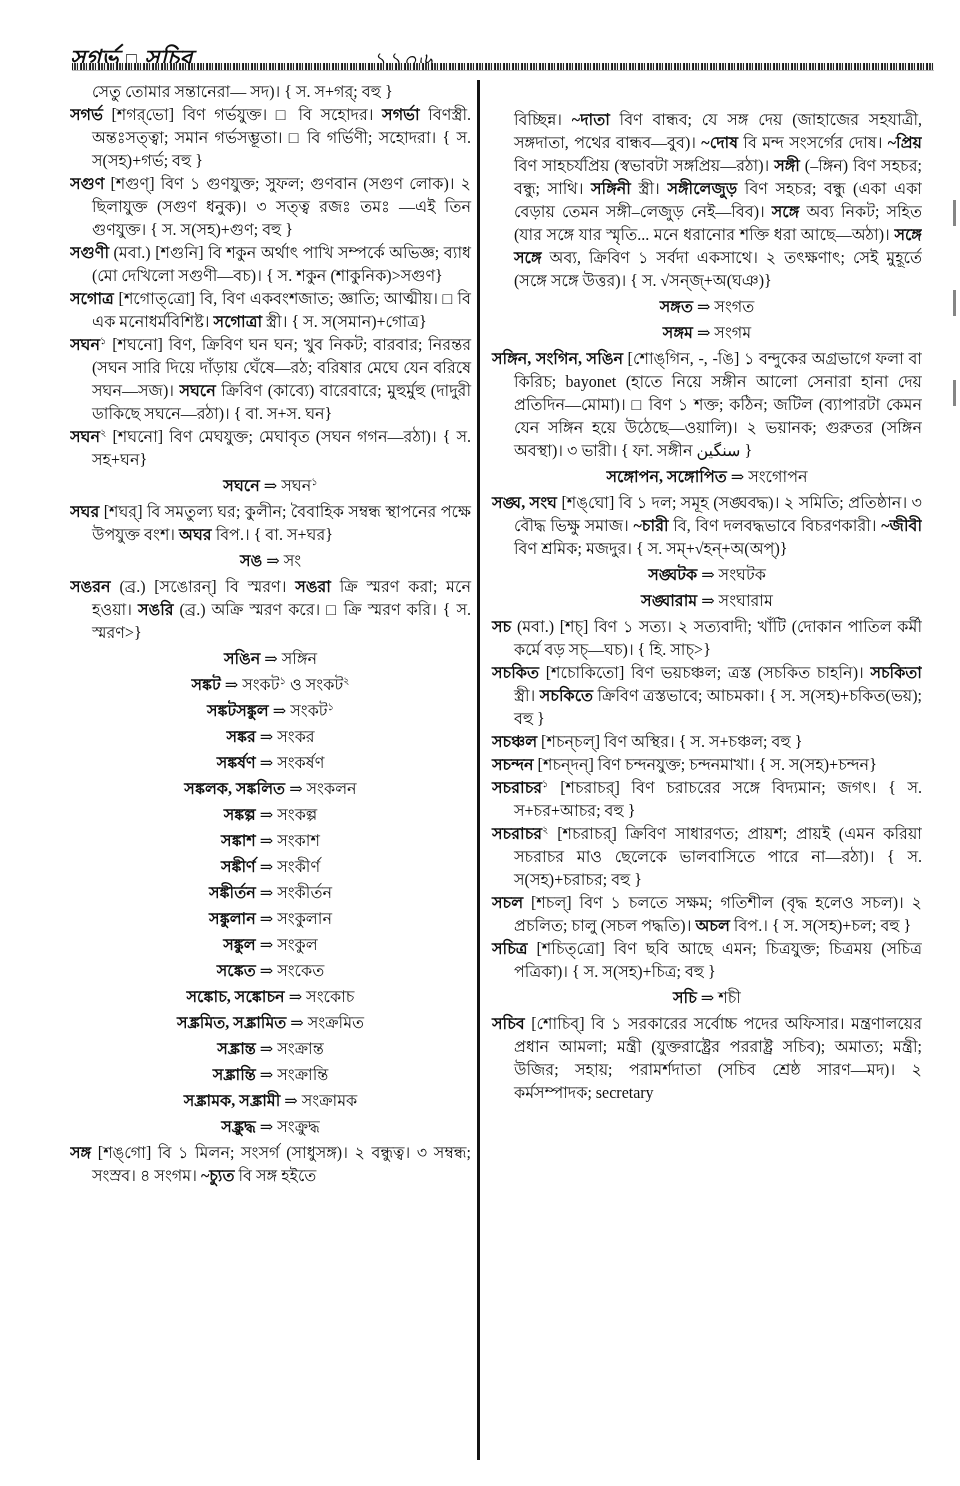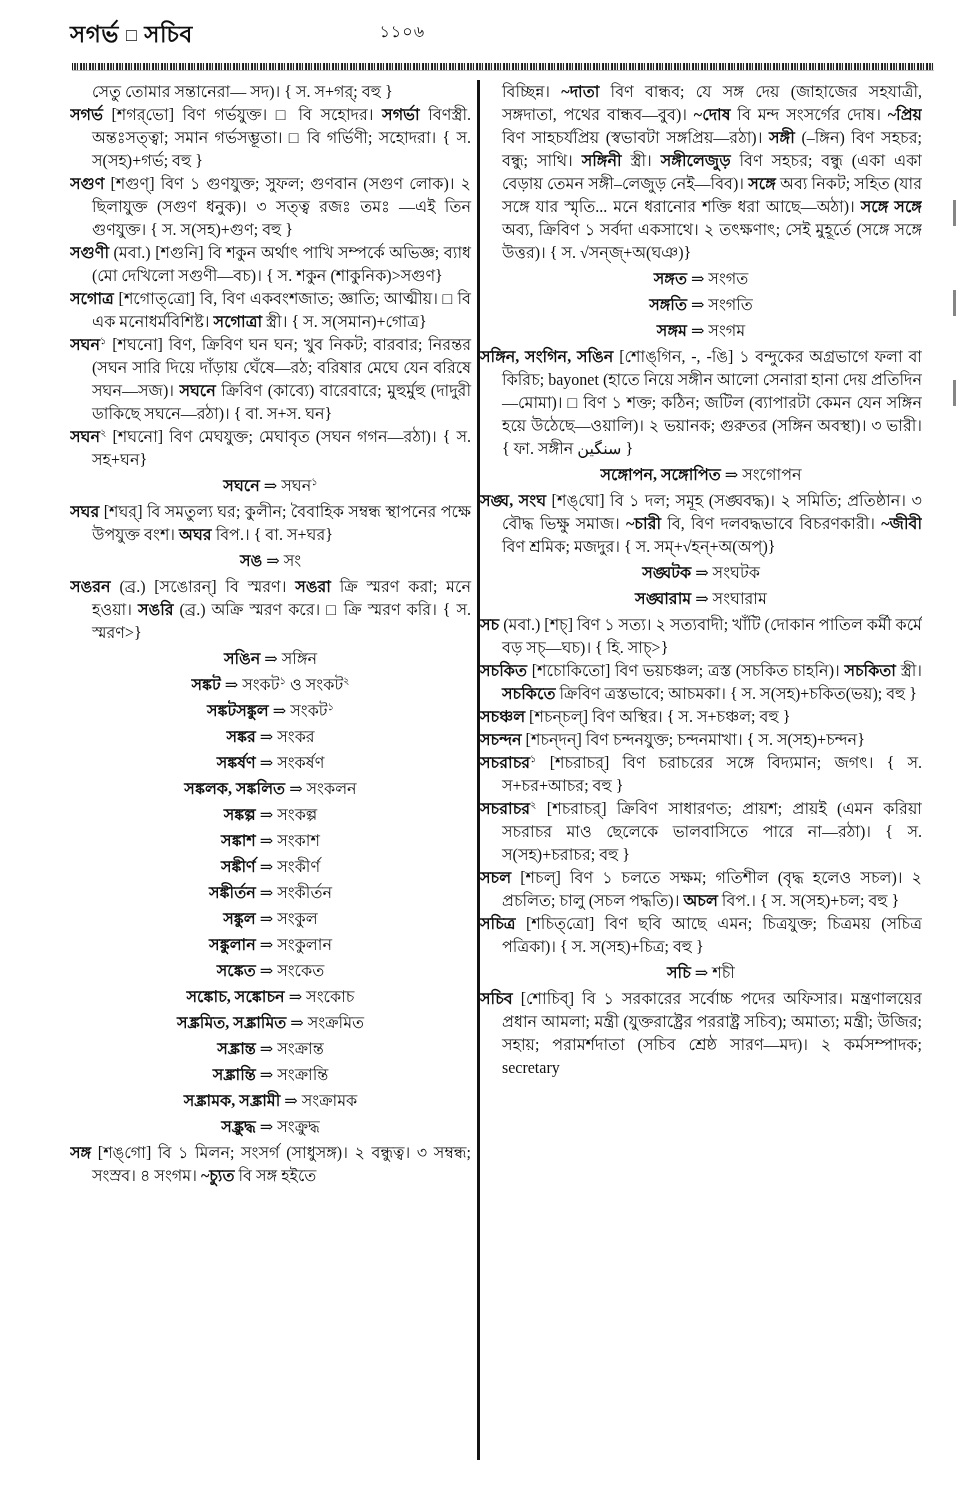--- a/index.html
+++ b/index.html
@@ -5,43 +5,43 @@
   html,body { margin:0; padding:0; background:#d9d9d9; }
   .page {
     position:relative;
     width:960px; height:1486px;
     background:#ffffff;
     color:#0f0f0f;
     font-family:"Liberation Serif","DejaVu Serif",serif;
     overflow:hidden;
     margin:0 auto;
   }
-  .header { position:absolute; top:16px; left:70px; right:38px; height:36px; }
+  .header { position:absolute; top:40px; left:70px; right:38px; height:36px;font-style:italic; }
   .guide { font-weight:bold; font-size:23px; letter-spacing:0.5px; white-space:nowrap; }
   .gbox { font-weight:normal; font-size:18px; margin:0 7px; position:relative; top:-1px; }
   .pagenum {
     position:absolute; top:3px; left:0; width:78%;
-    text-align:center; font-size:16px; letter-spacing:1px;
+    text-align:center; font-size:22px; letter-spacing:1px;
   }
   .rule {
     position:absolute; top:63px; left:72px; width:862px; height:7px;
     background:
       repeating-linear-gradient(90deg,
         #161616 0 1px, #f2f2f2 1px 2px, #3a3a3a 2px 4px,
         #e8e8e8 4px 5px, #222 5px 6px, #f5f5f5 6px 8px, #2d2d2d 8px 9px);
     border-bottom:1px solid #bbb;
   }
   .columns {
     position:absolute; top:80px; left:70px; width:852px; bottom:26px;
     display:flex; overflow:hidden;
   }
   .col { overflow:hidden; }
   .col-left  { width:401px; padding-right:6px; }
   .divider   { width:3px; background:#141414; }
-  .col-right { flex:1; padding-left:0; }
+  .col-right { flex:1; padding-left:12px;margin-top:28px; }
   .entry {
     margin:0; padding-left:22px; text-indent:-22px;
     font-size:16px; line-height:23px; text-align:justify;
   }
   .entry.xref { margin:3px 0; text-align:center; }
   .entry.cont { text-indent:0; }
   .seg-b   { font-weight:bold; }
   .seg-n   { font-weight:normal; }
   .seg-sup { font-size:0.62em; vertical-align:super; line-height:0; }
   .artifact {
@@ -80,36 +80,35 @@
         <p class="entry xref"><span class="seg-b">সঙিন</span><span class="seg-n"> ⇒ সঙ্গিন</span></p>
         <p class="entry xref"><span class="seg-b">সঙ্কট</span><span class="seg-n"> ⇒ সংকট</span><span class="seg-sup">১</span><span class="seg-n"> ও সংকট</span><span class="seg-sup">২</span></p>
         <p class="entry xref"><span class="seg-b">সঙ্কটসঙ্কুল</span><span class="seg-n"> ⇒ সংকট</span><span class="seg-sup">১</span></p>
         <p class="entry xref"><span class="seg-b">সঙ্কর</span><span class="seg-n"> ⇒ সংকর</span></p>
         <p class="entry xref"><span class="seg-b">সঙ্কর্ষণ</span><span class="seg-n"> ⇒ সংকর্ষণ</span></p>
         <p class="entry xref"><span class="seg-b">সঙ্কলক, সঙ্কলিত</span><span class="seg-n"> ⇒ সংকলন</span></p>
         <p class="entry xref"><span class="seg-b">সঙ্কল্প</span><span class="seg-n"> ⇒ সংকল্প</span></p>
         <p class="entry xref"><span class="seg-b">সঙ্কাশ</span><span class="seg-n"> ⇒ সংকাশ</span></p>
         <p class="entry xref"><span class="seg-b">সঙ্কীর্ণ</span><span class="seg-n"> ⇒ সংকীর্ণ</span></p>
         <p class="entry xref"><span class="seg-b">সঙ্কীর্তন</span><span class="seg-n"> ⇒ সংকীর্তন</span></p>
+        <p class="entry xref"><span class="seg-b">সঙ্কুলান</span><span class="seg-n"> ⇒ সংকুলান</span></p>
         <p class="entry xref"><span class="seg-b">সঙ্কুল</span><span class="seg-n"> ⇒ সংকুল</span></p>
-        <p class="entry xref"><span class="seg-b">সঙ্কুলান</span><span class="seg-n"> ⇒ সংকুলান</span></p>
         <p class="entry xref"><span class="seg-b">সঙ্কেত</span><span class="seg-n"> ⇒ সংকেত</span></p>
         <p class="entry xref"><span class="seg-b">সঙ্কোচ, সঙ্কোচন</span><span class="seg-n"> ⇒ সংকোচ</span></p>
         <p class="entry xref"><span class="seg-b">সঙ্ক্রমিত, সঙ্ক্রামিত</span><span class="seg-n"> ⇒ সংক্রমিত</span></p>
         <p class="entry xref"><span class="seg-b">সঙ্ক্রান্ত</span><span class="seg-n"> ⇒ সংক্রান্ত</span></p>
         <p class="entry xref"><span class="seg-b">সঙ্ক্রান্তি</span><span class="seg-n"> ⇒ সংক্রান্তি</span></p>
         <p class="entry xref"><span class="seg-b">সঙ্ক্রামক, সঙ্ক্রামী</span><span class="seg-n"> ⇒ সংক্রামক</span></p>
         <p class="entry xref"><span class="seg-b">সঙ্ক্রুদ্ধ</span><span class="seg-n"> ⇒ সংক্রুদ্ধ</span></p>
         <p class="entry"><span class="seg-b">সঙ্গ</span><span class="seg-n"> [শঙ্‌গো] বি ১ মিলন; সংসর্গ (সাধুসঙ্গ)। ২ বন্ধুত্ব। ৩ সম্বন্ধ; সংস্রব। ৪ সংগম। </span><span class="seg-b">~চ্যুত</span><span class="seg-n"> বি সঙ্গ হইতে</span></p>
       </div>
     <div class="divider"></div>
     <div class="col col-right">
         <p class="entry cont"><span class="seg-n">বিচ্ছিন্ন। </span><span class="seg-b">~দাতা</span><span class="seg-n"> বিণ বান্ধব; যে সঙ্গ দেয় (জাহাজের সহযাত্রী, সঙ্গদাতা, পথের বান্ধব—বুব)। </span><span class="seg-b">~দোষ</span><span class="seg-n"> বি মন্দ সংসর্গের দোষ। </span><span class="seg-b">~প্রিয়</span><span class="seg-n"> বিণ সাহচর্যপ্রিয় (স্বভাবটা সঙ্গপ্রিয়—রঠা)। </span><span class="seg-b">সঙ্গী</span><span class="seg-n"> (–ঙ্গিন) বিণ সহচর; বন্ধু; সাথি। </span><span class="seg-b">সঙ্গিনী</span><span class="seg-n"> স্ত্রী। </span><span class="seg-b">সঙ্গীলেজুড়</span><span class="seg-n"> বিণ সহচর; বন্ধু (একা একা বেড়ায় তেমন সঙ্গী–লেজুড় নেই—বিব)। </span><span class="seg-b">সঙ্গে</span><span class="seg-n"> অব্য নিকট; সহিত (যার সঙ্গে যার স্মৃতি... মনে ধরানোর শক্তি ধরা আছে—অঠা)। </span><span class="seg-b">সঙ্গে সঙ্গে</span><span class="seg-n"> অব্য, ক্রিবিণ ১ সর্বদা একসাথে। ২ তৎক্ষণাৎ; সেই মুহূর্তে (সঙ্গে সঙ্গে উত্তর)। { স. √সন্‌জ্+অ(ঘঞ)}</span></p>
         <p class="entry xref"><span class="seg-b">সঙ্গত</span><span class="seg-n"> ⇒ সংগত</span></p>
-        <p class="entry xref"><span class="seg-b">সঙ্গতি</span><span class="seg-n"> ⇒ সংগতি</span></p>
         <p class="entry xref"><span class="seg-b">সঙ্গম</span><span class="seg-n"> ⇒ সংগম</span></p>
         <p class="entry"><span class="seg-b">সঙ্গিন, সংগিন, সঙিন</span><span class="seg-n"> [শোঙ্‌গিন, -, -ঙি] ১ বন্দুকের অগ্রভাগে ফলা বা কিরিচ; bayonet (হাতে নিয়ে সঙ্গীন আলো সেনারা হানা দেয় প্রতিদিন—মোমা)। □ বিণ ১ শক্ত; কঠিন; জটিল (ব্যাপারটা কেমন যেন সঙ্গিন হয়ে উঠেছে—ওয়ালি)। ২ ভয়ানক; গুরুতর (সঙ্গিন অবস্থা)। ৩ ভারী। { ফা. সঙ্গীন سنگين }</span></p>
         <p class="entry xref"><span class="seg-b">সঙ্গোপন, সঙ্গোপিত</span><span class="seg-n"> ⇒ সংগোপন</span></p>
         <p class="entry"><span class="seg-b">সঙ্ঘ, সংঘ</span><span class="seg-n"> [শঙ্‌ঘো] বি ১ দল; সমূহ (সঙ্ঘবদ্ধ)। ২ সমিতি; প্রতিষ্ঠান। ৩ বৌদ্ধ ভিক্ষু সমাজ। </span><span class="seg-b">~চারী</span><span class="seg-n"> বি, বিণ দলবদ্ধভাবে বিচরণকারী। </span><span class="seg-b">~জীবী</span><span class="seg-n"> বিণ শ্রমিক; মজদুর। { স. সম্+√হন্+অ(অপ্)}</span></p>
         <p class="entry xref"><span class="seg-b">সঙ্ঘটক</span><span class="seg-n"> ⇒ সংঘটক</span></p>
         <p class="entry xref"><span class="seg-b">সঙ্ঘারাম</span><span class="seg-n"> ⇒ সংঘারাম</span></p>
         <p class="entry"><span class="seg-b">সচ</span><span class="seg-n"> (মবা.) [শচ্] বিণ ১ সত্য। ২ সত্যবাদী; খাঁটি (দোকান পাতিল কর্মী কর্মে বড় সচ্—ঘচ)। { হি. সাচ্&gt;}</span></p>
         <p class="entry"><span class="seg-b">সচকিত</span><span class="seg-n"> [শচোকিতো] বিণ ভয়চঞ্চল; ত্রস্ত (সচকিত চাহনি)। </span><span class="seg-b">সচকিতা</span><span class="seg-n"> স্ত্রী। </span><span class="seg-b">সচকিতে</span><span class="seg-n"> ক্রিবিণ ত্রস্তভাবে; আচমকা। { স. স(সহ)+চকিত(ভয়); বহু }</span></p>
         <p class="entry"><span class="seg-b">সচঞ্চল</span><span class="seg-n"> [শচন্‌চল্] বিণ অস্থির। { স. স+চঞ্চল; বহু }</span></p>
         <p class="entry"><span class="seg-b">সচন্দন</span><span class="seg-n"> [শচন্‌দন্] বিণ চন্দনযুক্ত; চন্দনমাখা। { স. স(সহ)+চন্দন}</span></p>

